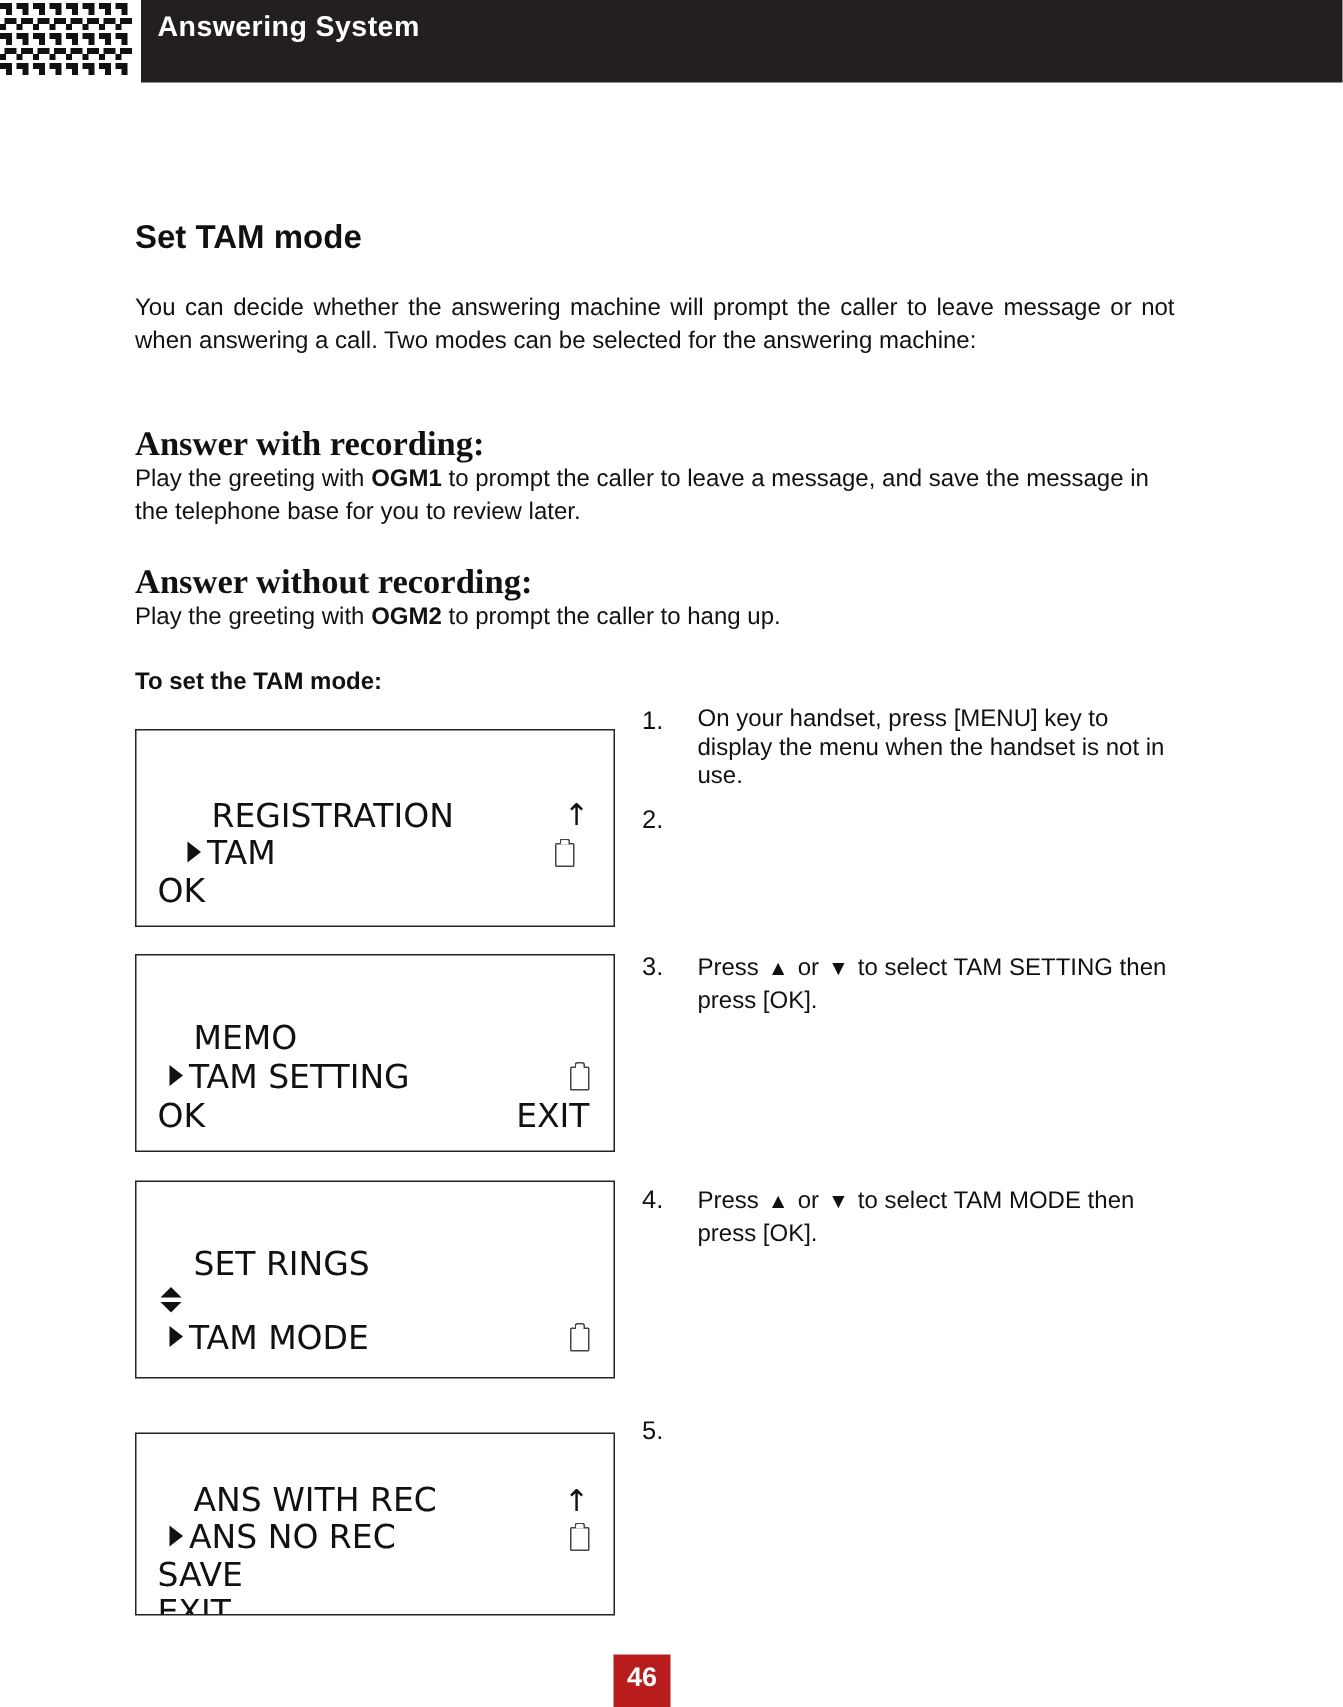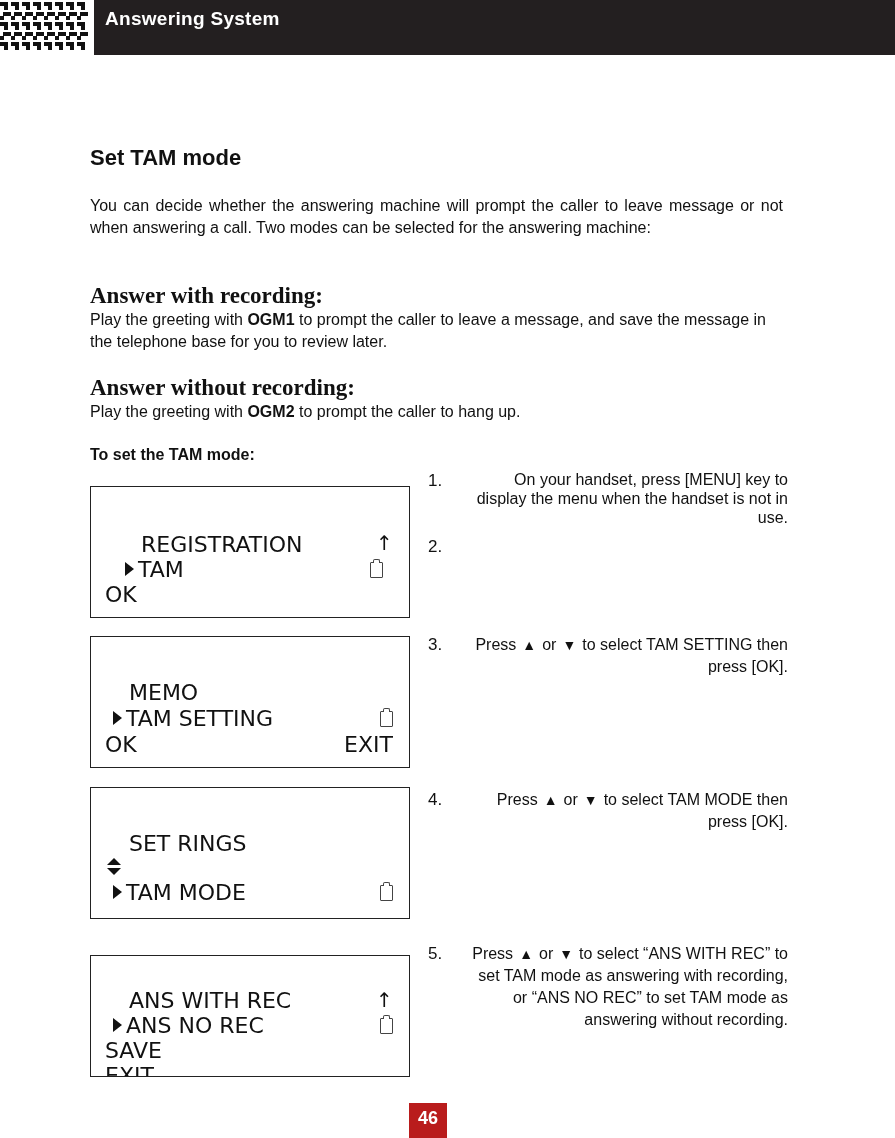--- a/index.html
+++ b/index.html
@@ -16,21 +16,21 @@
   .lcd .row { position:absolute; white-space:pre; line-height:24px; }
   .sel-arrow { display:inline-block; width:0; height:0; border-top:7px solid transparent; border-bottom:7px solid transparent; border-left:9px solid #111; margin-right:4px; vertical-align:1px; }
   .up-arrow { position:absolute; font-size:20px; }
   .clip { position:absolute; width:11px; height:14px; border:1.3px solid #444; border-radius:1px; }
   .clip:before { content:""; position:absolute; left:2px; top:-4px; width:5px; height:3px; border:1.3px solid #444; border-bottom:none; border-radius:2px 2px 0 0; background:#fff; }
   .updown { position:absolute; width:14px; height:18px; }
   .updown:before { content:""; position:absolute; left:0; top:0; border-left:7px solid transparent; border-right:7px solid transparent; border-bottom:7px solid #111; }
   .updown:after { content:""; position:absolute; left:0; top:10px; border-left:7px solid transparent; border-right:7px solid transparent; border-top:7px solid #111; }
   .step { position:absolute; left:428px; width:360px; font-size:16px; line-height:22px; }
   .step .num { position:absolute; left:0; top:0; font-size:17px; }
-  .step .txt { margin-left:37px; display:block;text-align:right; }
+  .step .txt { margin-left:37px; display:block; }
   .tri { display:inline-block; font-size:14px; margin:0 6px; }
   .page-num { position:absolute; left:409px; top:1103px; width:38px; height:35px; background:#b91c1c; color:#fff; font-weight:bold; font-size:18px; text-align:center; line-height:30px; }
 </style>
 </head>
 <body>
 
 <svg class="pattern" viewBox="0 0 89 55">
   <rect width="89" height="55" fill="#fff"></rect>
   <g fill="#111">
     <rect x="0" y="2" width="8" height="4"></rect>
@@ -171,16 +171,15 @@
 <div class="step" style="top:634px;">
   <span class="num">3.</span>
   <span class="txt"><span>Press</span><span class="tri">▲</span><span>or</span><span class="tri">▼</span><span>to select TAM SETTING then press [OK].</span></span>
 </div>
 <div class="step" style="top:789px;">
   <span class="num">4.</span>
   <span class="txt"><span>Press</span><span class="tri">▲</span><span>or</span><span class="tri">▼</span><span>to select TAM MODE then press [OK].</span></span>
 </div>
 <div class="step" style="top:943px;">
   <span class="num">5.</span>
-  <span class="txt"><span>Press</span><span class="tri">▲</span><span>or</span><span class="tri">▼</span><span>to select “ANS WITH REC” to set TAM mode as answering with recording, or “ANS NO REC” to set TAM mode as answering without recording.</span></span>
 </div>
 
 <div class="page-num">46</div>
 
 </body></html>

